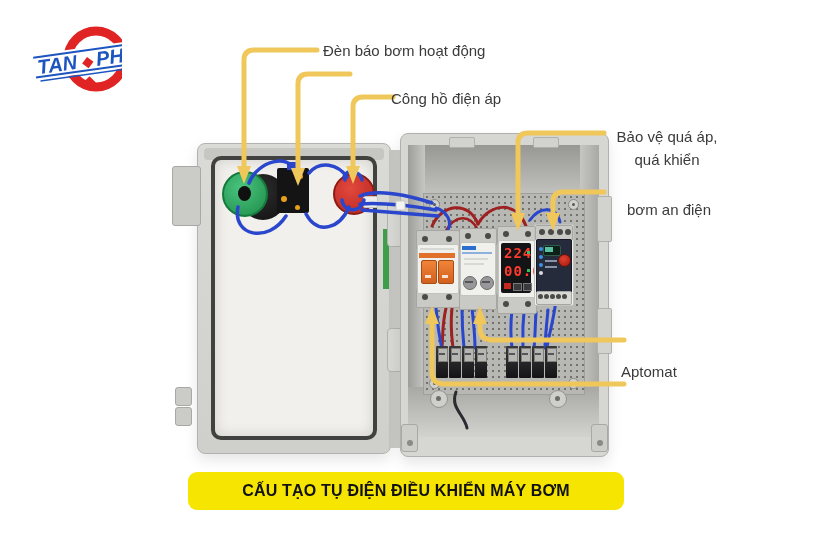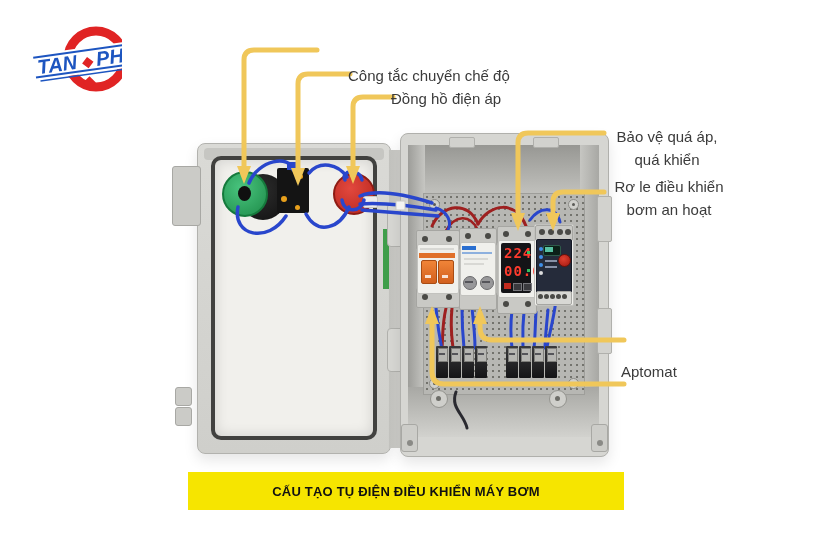--- a/index.html
+++ b/index.html
@@ -3,23 +3,23 @@
 <meta charset="utf-8">
 <style>
   html,body{margin:0;padding:0;background:#fff;}
   .canvas{position:relative;width:815px;height:545px;background:#ffffff;overflow:hidden;
           font-family:"Liberation Sans",sans-serif;}
   .abs{position:absolute;}
   
   .callout-label{position:absolute;font-size:15px;line-height:22px;color:#3b3b3b;white-space:nowrap;}
   .callout-label.center{text-align:center;white-space:normal;}
   
-  .banner{position:absolute;left:188px;top:472px;width:436px;height:38px;border-radius:0;
+  .banner{position:absolute;left:188px;top:472px;width:436px;height:38px;border-radius:9px;
           background:#f6e500;display:flex;align-items:center;justify-content:center;
-          font-size:13px;font-weight:bold;color:#111;letter-spacing:.2px;}
+          font-size:16px;font-weight:bold;color:#111;letter-spacing:.2px;}
   
   .door{position:absolute;left:197px;top:143px;width:192px;height:309px;border-radius:8px;
         background:linear-gradient(180deg,#dadad6,#cfcfcb);border:1px solid #b2b2ae;
         box-shadow:0 6px 14px rgba(0,0,0,.10);}
   .door-topface{position:absolute;left:6px;top:4px;width:180px;height:12px;background:#c6c6c2;border-radius:4px;}
   .door-gasket{position:absolute;left:13px;top:12px;width:158px;height:276px;border:4px solid #41413f;
         border-radius:10px;background:#f1f0ec;box-shadow:inset 0 0 14px rgba(0,0,0,.14);}
   .hinge-tab{position:absolute;background:#cbcbc7;border:1px solid #a8a8a4;border-radius:3px;}
   .sticker-green{position:absolute;left:383px;top:229px;width:13px;height:60px;background:#3f9e4a;}
   .hinge-strip{position:absolute;left:389px;top:150px;width:22px;height:298px;
@@ -272,29 +272,29 @@
       <polygon points="237,166 251,166 244,184"></polygon>
       <polygon points="291,168 305,168 298,186"></polygon>
       <polygon points="346,166 360,166 353,184"></polygon>
       <polygon points="511,213 525,213 518,231"></polygon>
       <polygon points="546,213 560,213 553,231"></polygon>
       <polygon points="473,324 487,324 480,306"></polygon>
       <polygon points="425,324 439,324 432,306"></polygon>
     </g>
   </svg>
 
-  <div class="callout-label" style="left:348px;top:65px;">Công tắc chuyển chế độ</div>
-  <div class="callout-label" style="left:391px;top:88px;">Đồng hồ điện áp</div>
+  <div class="callout-label" style="left:323px;top:40px;">Đèn báo bơm hoạt động</div>
+  <div class="callout-label" style="left:391px;top:88px;">Công hồ điện áp</div>
   <div class="callout-label center" style="left:600px;top:125px;width:134px;line-height:23px;">
     <span>Bảo vệ quá áp,</span><br>
     <span>quá khiển</span>
   </div>
   <div class="callout-label center" style="left:600px;top:175px;width:138px;line-height:23px;">
-    <span>Rơ le điều khiển</span><br>
-    <span>bơm an hoạt</span>
+    <br>
+    <span>bơm an điện</span>
   </div>
   <div class="callout-label" style="left:621px;top:361px;">Aptomat</div>
 
   <div class="banner">
     <span>CẤU TẠO TỤ ĐIỆN ĐIỀU KHIỂN MÁY BƠM</span>
   </div>
 
 </div>
 
 </body></html>

